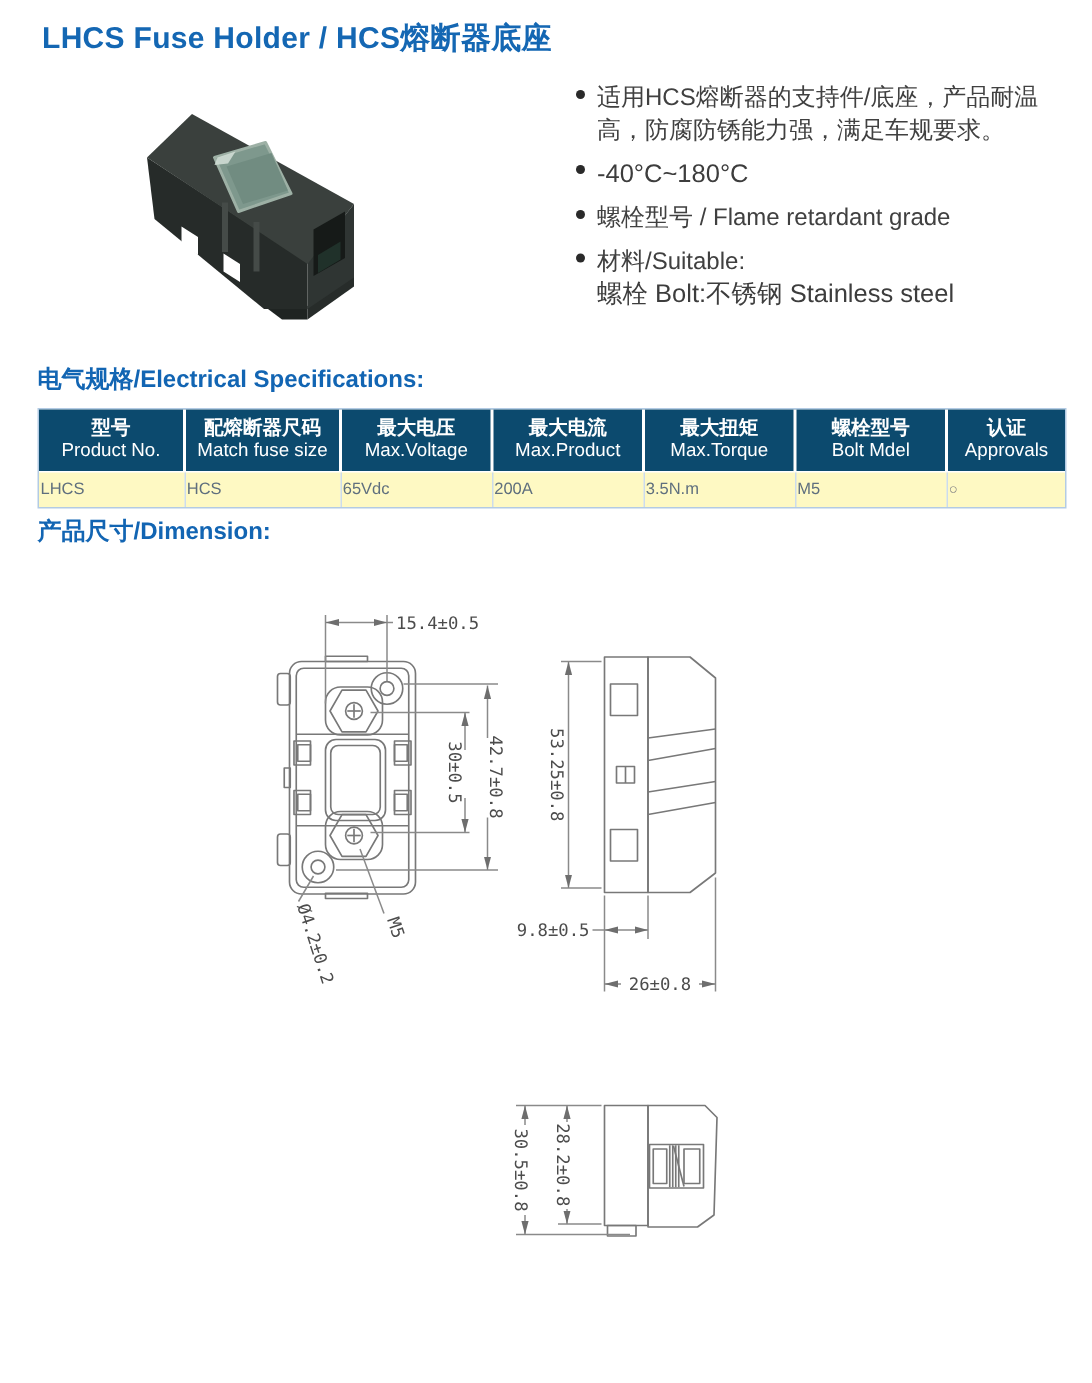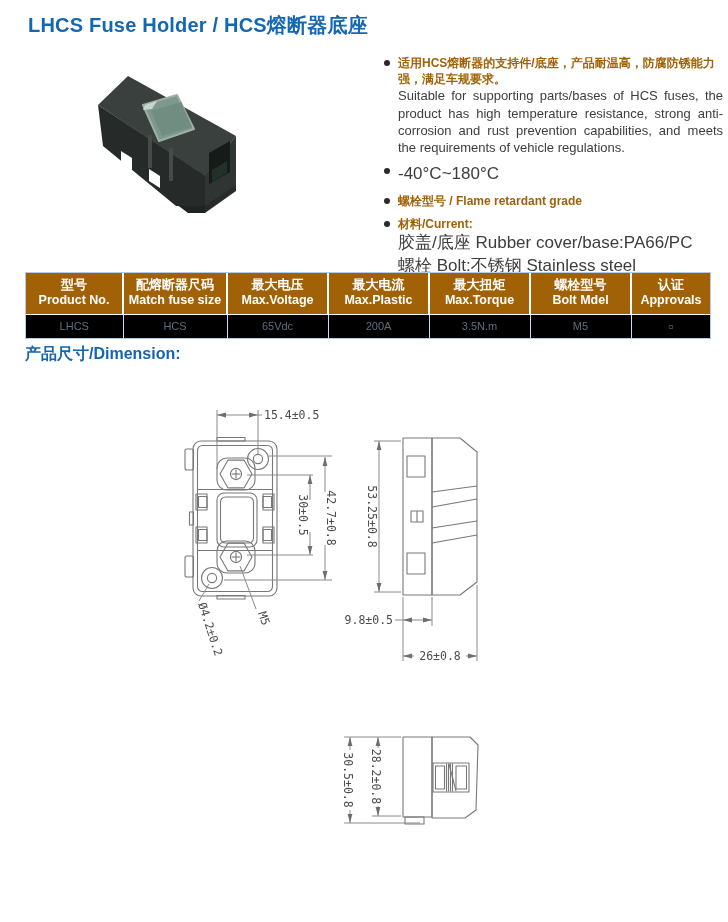--- a/index.html
+++ b/index.html
@@ -7,39 +7,39 @@
           font-family:"Liberation Sans", sans-serif; overflow:hidden; }
 
   .title { position:absolute; left:28px; top:12px; font-size:20px; font-weight:bold;
            color:#1467b3; letter-spacing:.2px; }
 
   
   .features { position:absolute; left:383px; top:55px; width:340px; }
   .feature { position:relative; padding-left:15px; margin-bottom:7px; }
   .dot { position:absolute; left:1px; top:5px; width:6px; height:6px; border-radius:50%;
          background:#2a2a2a; }
-  .f-title { font-weight:bold; color:#a16207; font-size:12px; line-height:1.35; }
+  .f-title { font-weight:normal; color:#404040; font-size:16px; line-height:1.35; }
   .f-body  { color:#3d3d3d; font-size:13px; line-height:1.32; text-align:justify; }
   .f-line  { color:#3d3d3d; font-size:17px; line-height:1.35; }
 
   .section-title { position:absolute; left:25px; font-size:16px; font-weight:bold; color:#1265b3; }
   #sec-elec { top:243px; }
   #sec-dim  { top:344px; }
 
   
   .table-wrap { position:absolute; left:25px; top:272px; width:686px;
                 border:1px solid #b3cbe4; box-sizing:border-box; }
   table.spec { width:100%; border-collapse:collapse; table-layout:fixed; }
-  table.spec th { background:#a16207; color:#fff; padding:4px 2px 5px;
+  table.spec th { background:#0c4a6e; color:#fff; padding:4px 2px 5px;
                   border-right:2px solid #fff; vertical-align:middle; }
   table.spec th:last-child { border-right:none; }
   .th-zh { display:block; font-size:13px; font-weight:bold; line-height:1.25; }
-  .th-en { display:block; font-size:12.5px; font-weight:bold; line-height:1.25; }
-  table.spec td { height:21px; text-align:center; font-size:11px; color:#5f6f7e;
-                  background:#000000; border-right:1px solid #ccdcec; border-top:1px solid #fff; }
+  .th-en { display:block; font-size:12.5px; font-weight:normal; line-height:1.25; }
+  table.spec td { height:21px; font-size:11px; color:#5f6f7e;
+                  background:#fef9c3; border-right:1px solid #ccdcec; border-top:1px solid #fff; }
   table.spec td:last-child { border-right:none; }
 
   
   .drawing { position:absolute; left:0; top:390px; }
   .oline { fill:none; stroke:#787878; stroke-width:1.1; stroke-linejoin:round; }
   .dline { fill:none; stroke:#8a8a8a; stroke-width:1; }
   .dtext { font-family:"DejaVu Sans Mono", monospace; font-size:11.5px; fill:#4c4c4c; }
 
   .photo { position:absolute; left:93px; top:73px; }
 </style>
@@ -74,38 +74,37 @@
       <polygon points="50,32 84,22 101,56 66,68" fill="#7e988d" stroke="#9db0a5" stroke-width="2" stroke-linejoin="round"></polygon>
       <polygon points="58,38 88,29 99,54 69,63" fill="#718c81"></polygon>
       <polygon points="52,32 64,28 59,36 50,37" fill="#cfdcd4" opacity="0.9"></polygon>
     </g>
   </svg>
 
   <div class="features">
     <div class="feature">
       <span class="dot"></span>
       <div class="f-title">适用HCS熔断器的支持件/底座，产品耐温高，防腐防锈能力强，满足车规要求。</div>
-      <div class="f-body">Suitable for supporting parts/bases of HCS fuses, the product has high temperature resistance, strong anti-corrosion and rust prevention capabilities, and meets the requirements of vehicle regulations.</div>
     </div>
     <div class="feature">
       <span class="dot"></span>
       <div class="f-line">-40°C~180°C</div>
     </div>
     <div class="feature">
       <span class="dot"></span>
       <div class="f-title">螺栓型号 / Flame retardant grade</div>
     </div>
     <div class="feature">
       <span class="dot"></span>
-      <div class="f-title">材料/Current:</div>
-      <div class="f-line">胶盖/底座 Rubber cover/base:PA66/PC</div>
+      <div class="f-title">材料/Suitable:</div>
       <div class="f-line">螺栓 Bolt:不锈钢 Stainless steel</div>
     </div>
   </div>
 
+  <div id="sec-elec" class="section-title">电气规格/Electrical Specifications:</div>
 
   <div class="table-wrap">
     <table class="spec">
       <colgroup>
         <col style="width:97px">
           <col style="width:104px">
           <col style="width:101px">
         <col style="width:101px">
           <col style="width:101px">
           <col style="width:101px">
@@ -120,21 +119,21 @@
           <th>
             <span class="th-zh">配熔断器尺码</span>
             <span class="th-en">Match fuse size</span>
             </th>
           <th>
             <span class="th-zh">最大电压</span>
             <span class="th-en">Max.Voltage</span>
             </th>
           <th>
             <span class="th-zh">最大电流</span>
-            <span class="th-en">Max.Plastic</span>
+            <span class="th-en">Max.Product</span>
             </th>
           <th>
             <span class="th-zh">最大扭矩</span>
             <span class="th-en">Max.Torque</span>
             </th>
           <th>
             <span class="th-zh">螺栓型号</span>
             <span class="th-en">Bolt Mdel</span>
             </th>
           <th>

